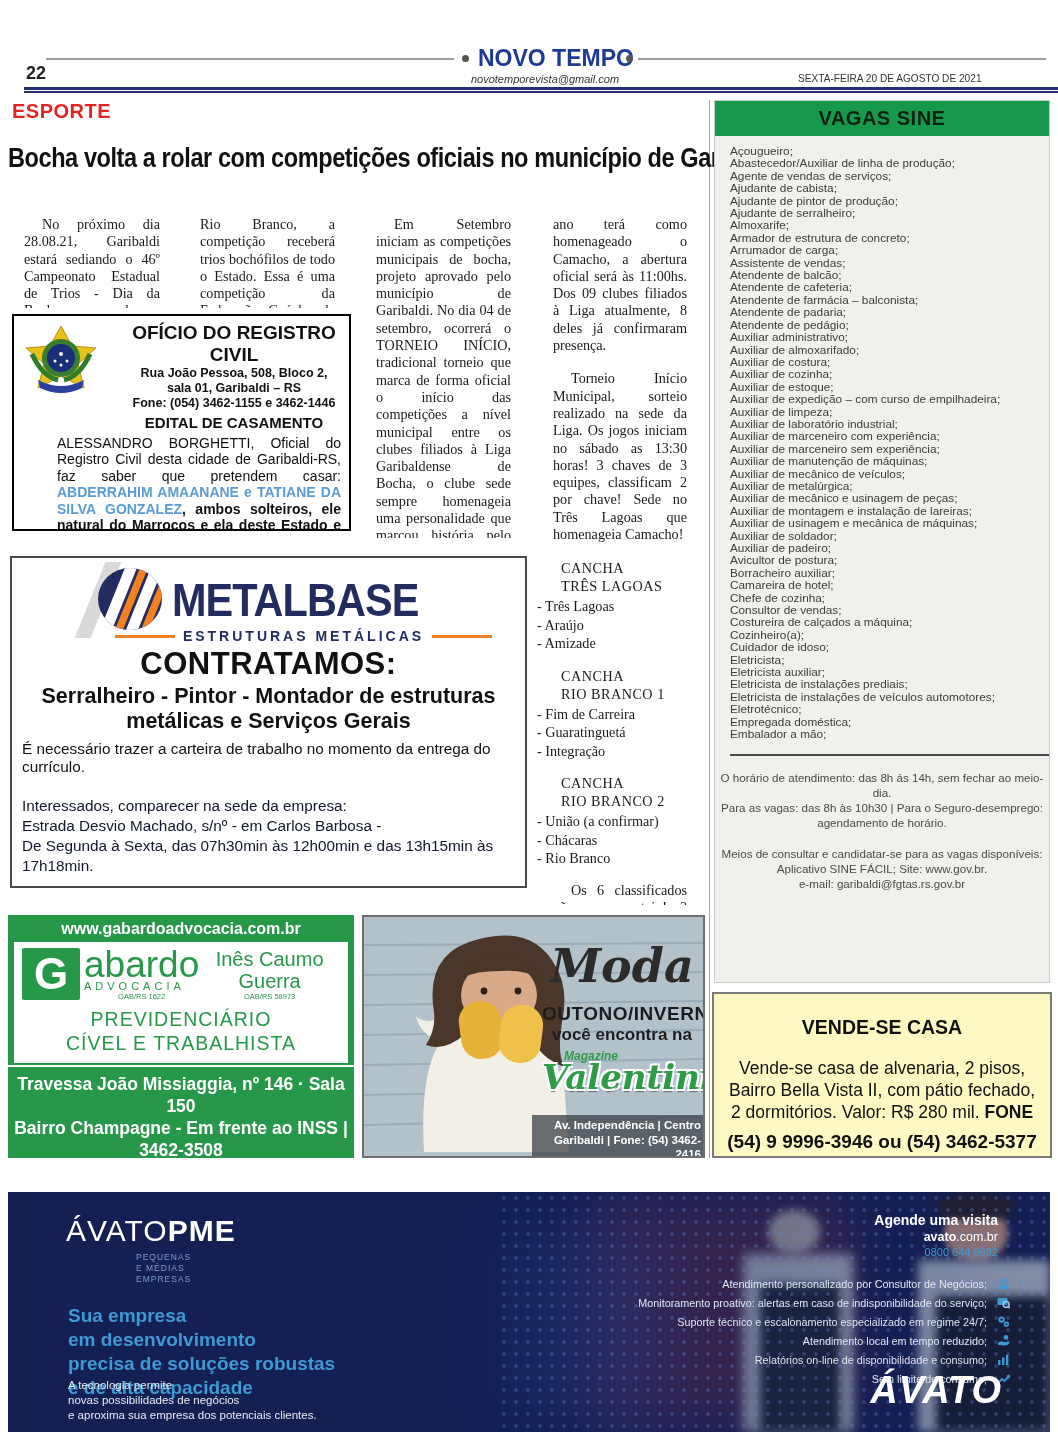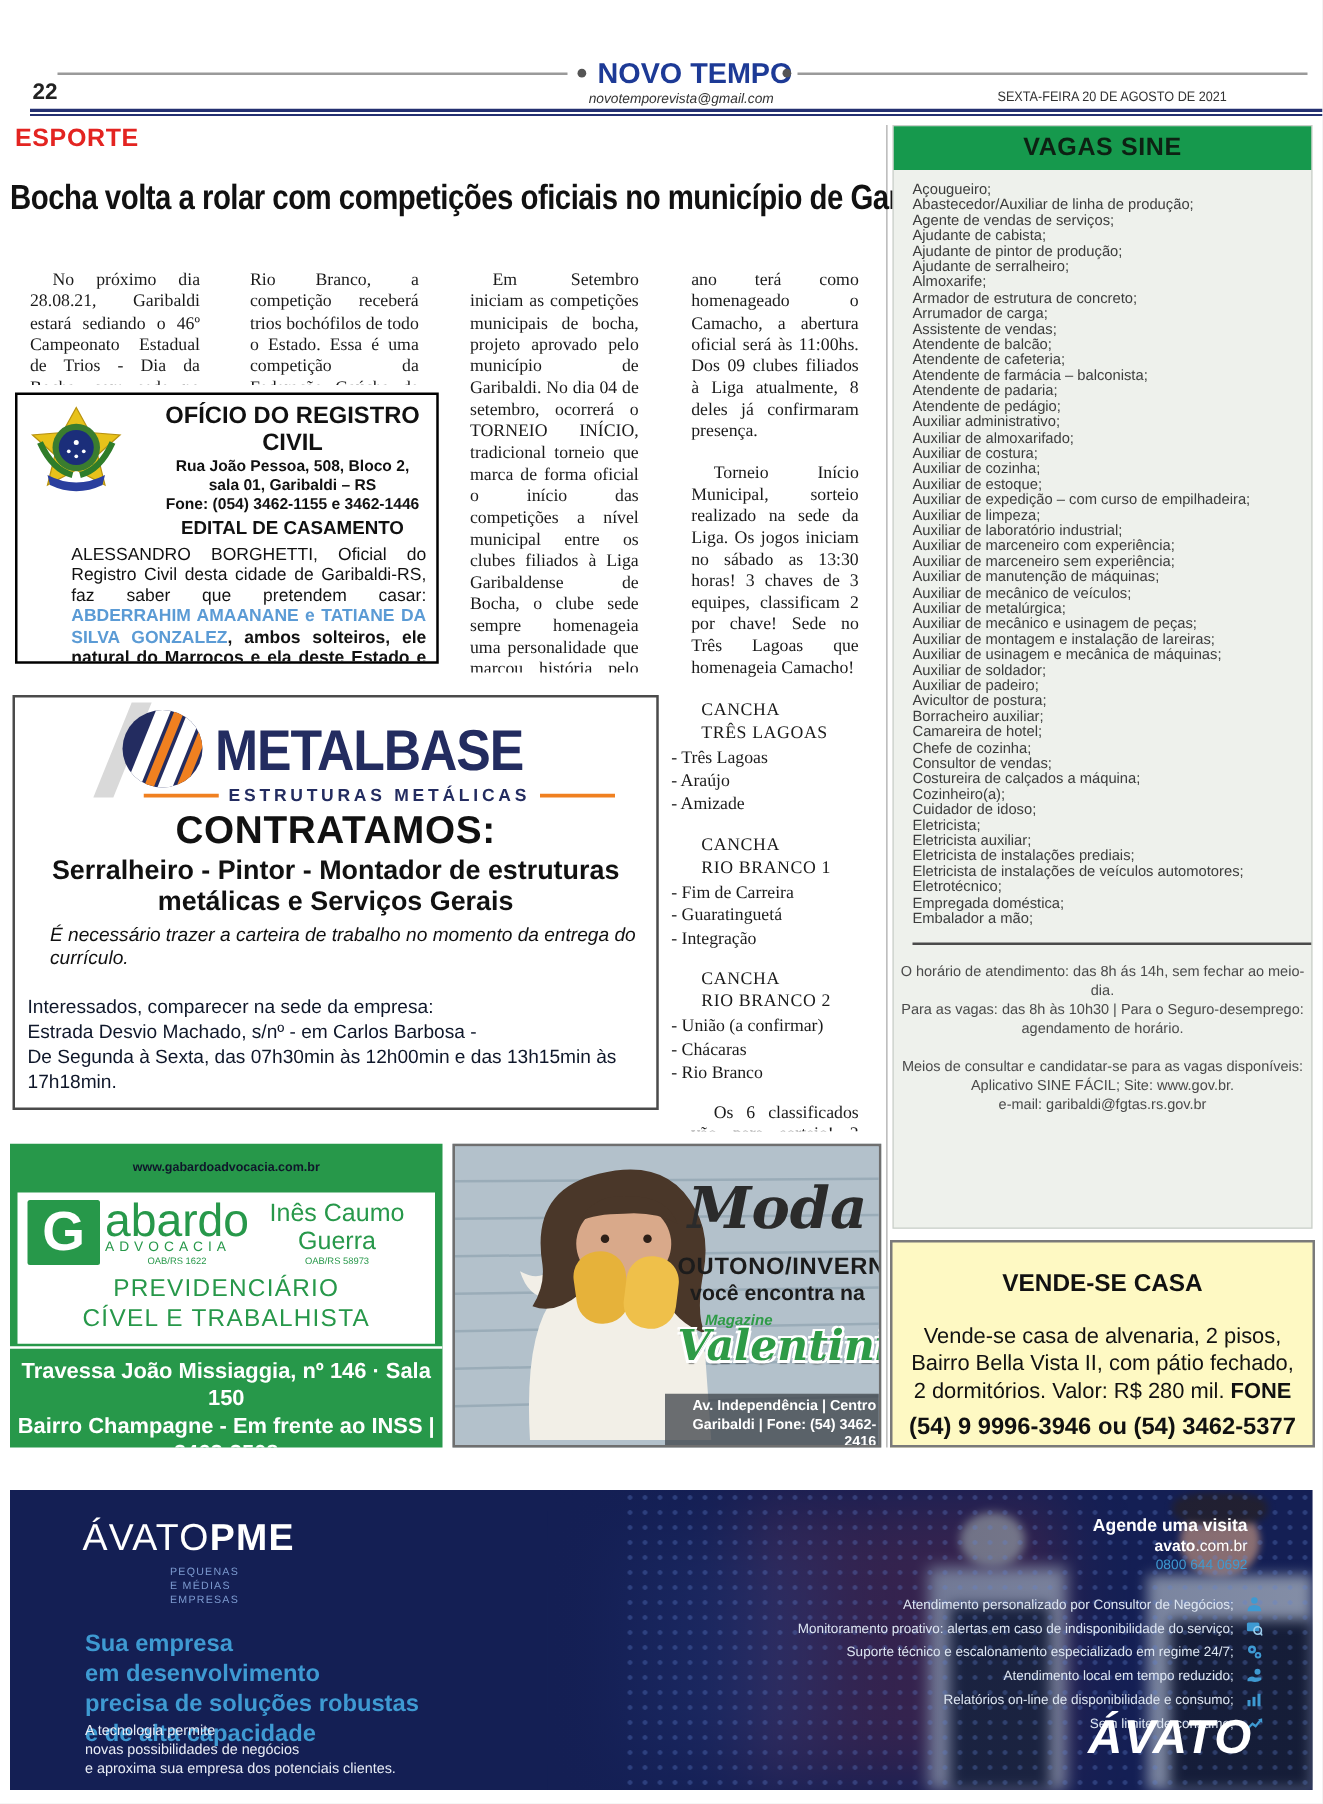--- a/index.html
+++ b/index.html
@@ -42,35 +42,35 @@
   .mb-logo-row{display:flex;align-items:center;justify-content:center;gap:8px;}
   .mb-mark{position:relative;width:72px;height:64px;}
   .mb-circle{position:absolute;left:6px;top:0;width:64px;height:62px;border-radius:50%;background:#232c60;overflow:hidden;}
   .mb-bar{position:absolute;top:-6px;height:76px;transform:skewX(-22deg);}
   .mb-name{font-size:46px;font-weight:bold;color:#232c60;letter-spacing:-1px;transform:scaleX(.9);transform-origin:left;}
   .mb-tag{display:flex;align-items:center;justify-content:center;gap:8px;margin:-4px 0 2px 70px;}
   .mb-tag .rule{height:3px;background:#f08020;flex:0 0 60px;}
   .mb-tag .t{font-size:14px;font-weight:bold;color:#232c60;letter-spacing:3px;}
   .mb-hiring{font-size:31px;font-weight:bold;text-align:center;color:#111;letter-spacing:.5px;margin-top:2px;}
   .mb-roles{font-size:21.5px;font-weight:bold;color:#111;text-align:center;line-height:25px;margin:2px 18px 0 18px;}
-  .mb-note{font-size:15.3px;color:#111;margin:6px 2px 0 20px;font-style:italic;}
+  .mb-note{font-size:15.3px;color:#111;margin:6px 2px 0 2px;}
   .mb-info{font-size:15.3px;color:#0f172a;line-height:20px;margin:20px 2px 0 2px;}
   .mb-warn{font-size:17px;font-weight:bold;color:#111;text-align:center;line-height:22px;margin-top:10px;}
   
   .vagas{background:#eef1ec;border:1px solid #c9cec9;box-sizing:border-box;}
   .vagas-head{height:35px;background:#16994d;display:flex;align-items:center;justify-content:center;}
   .vagas-head span{font-size:20px;font-weight:bold;color:#0d2113;letter-spacing:.5px;}
   .jobs{margin:9px 6px 0 15px;font-size:11.8px;line-height:12.4px;color:#3c3c3c;}
   .vg-div{height:2px;background:#4a4a4a;margin:13px 0 0 15px;}
   .vg-note{margin-top:14px;text-align:center;font-size:11.6px;line-height:15px;color:#4a4a4a;}
   .vg-note2{margin-top:16px;text-align:center;font-size:11.6px;line-height:15px;color:#4a4a4a;}
   
   .gab{background:#27984a;box-sizing:border-box;overflow:hidden;}
-  .gab-url{height:39px;display:flex;align-items:center;justify-content:center;
-           font-size:10px;font-weight:bold;color:#0f172a;}
+  .gab-url{height:27px;display:flex;align-items:center;justify-content:center;
+           font-size:16px;font-weight:bold;color:#ffffff;}
   .gab-panel{background:#fff;margin:0 6px;padding:6px 8px 8px 8px;}
   .gab-logo-row{display:flex;justify-content:space-between;}
   .gab-gmark{width:58px;height:52px;background:#27984a;display:flex;align-items:center;justify-content:center;
              font-size:44px;font-weight:bold;color:#fff;border-radius:2px;}
   .gab-name{font-size:37px;color:#27984a;line-height:34px;}
   .gab-advoc{font-size:11px;color:#27984a;letter-spacing:4px;margin-top:-2px;}
   .gab-oab{font-size:7.5px;color:#27984a;}
   .gab-partner{font-size:20px;color:#27984a;text-align:center;line-height:22px;}
   .gab-areas{font-size:19.5px;color:#27984a;text-align:center;letter-spacing:1px;line-height:24px;margin-top:6px;}
   .gab-addr{border-top:2px solid #fff;margin-top:2px;padding:6px 0 5px 0;text-align:center;

